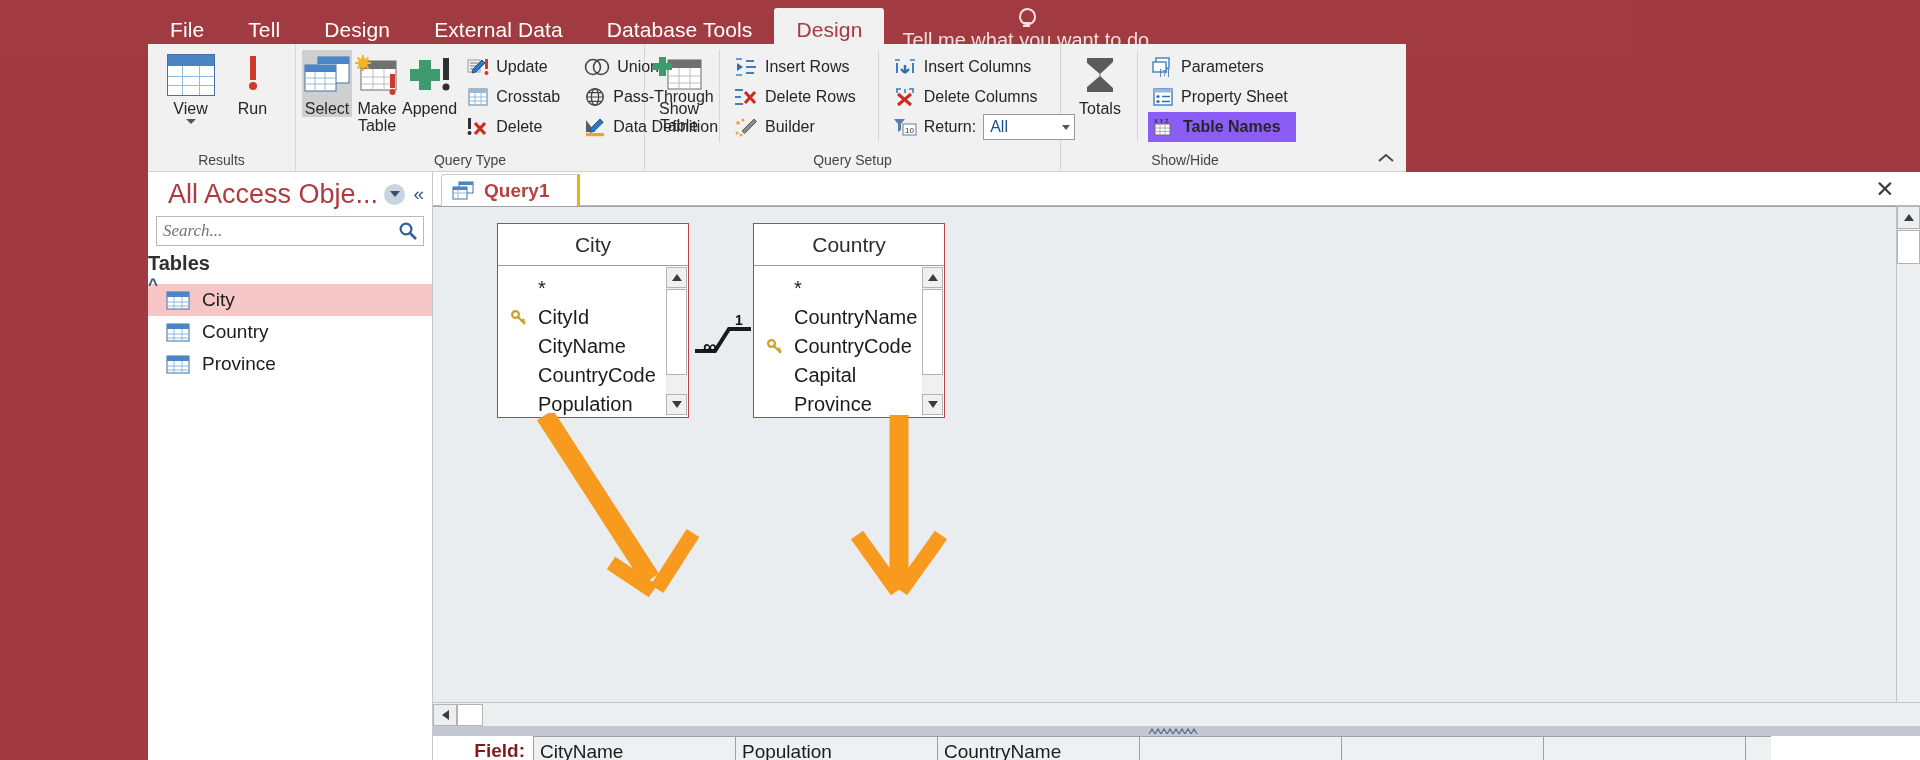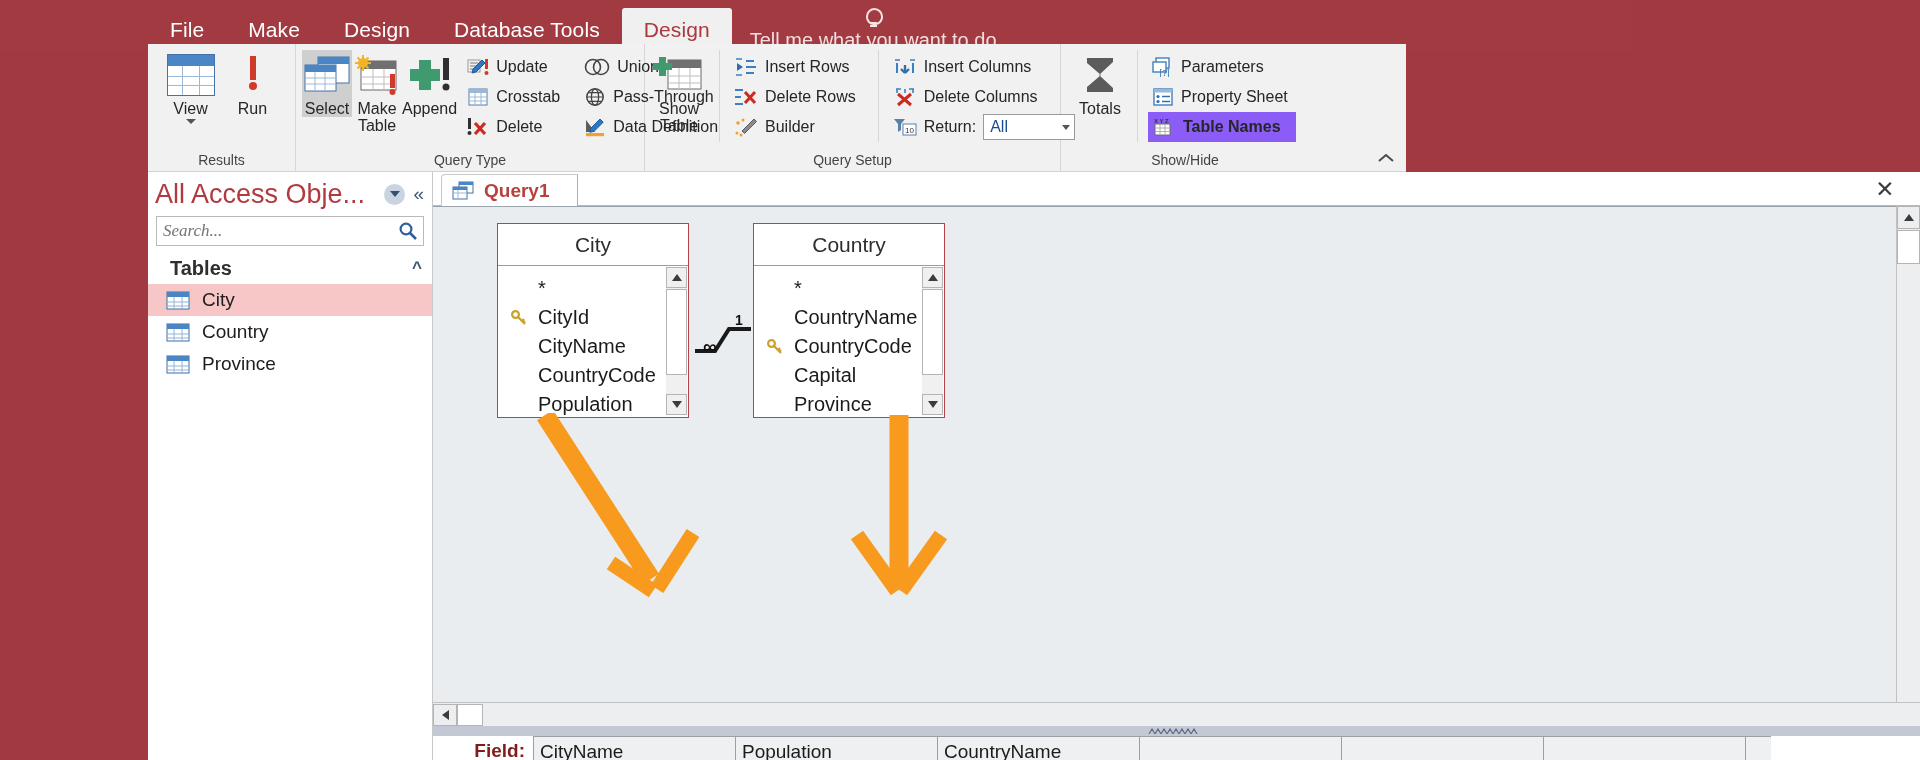--- a/index.html
+++ b/index.html
@@ -137,21 +137,21 @@
 
   
   .navpane {
     position: absolute; left: 148px; top: 172px;
     width: 285px; height: 588px;
     background: #ffffff;
     border-right: 1px solid #c8c8c8;
   }
   .nav-title {
     display: flex; align-items: center;
-    height: 44px; padding: 0 6px 0 7px;
+    height: 44px; padding: 0 6px 0 20px;
   }
   .nav-title .t {
     font-size: 27px; color: #b03a3f; white-space: nowrap;
     flex: 1; overflow: hidden;
   }
   .circ-caret {
     width: 21px; height: 21px; border-radius: 50%;
     background: #c9d4e0; display: flex; align-items: center; justify-content: center;
     margin-right: 8px; flex: none;
   }
@@ -169,23 +169,23 @@
   }
   .searchrow input {
     flex: 1; border: none; outline: none;
     font-family: "Liberation Serif", serif;
     font-style: italic; font-size: 17px; color: #222;
     padding-left: 6px; background: transparent;
   }
   .searchrow .mag { width: 30px; display: flex; align-items: center; justify-content: center; }
 
   .grouphdr {
-    display: flex; align-items: center; justify-content: space-between;
-    height: 32px; margin-top: 6px; padding: 0 10px 0 22px;
-    font-size: 20px; font-weight: bold; color: #2f2f2f;
+    display: flex; justify-content: space-between;
+    height: 32px; margin-top: 6px; padding: 0 10px 0 0;
+    font-size: 20px; font-weight: bold; color: #2f2f2f; flex-direction: column;
   }
   .grouphdr .chev { color: #3b5573; font-size: 17px; }
 
   .navitem {
     display: flex; align-items: center; gap: 12px;
     height: 32px; padding-left: 18px;
     font-size: 19px; color: #1d1d1d; cursor: default;
   }
   .navitem.sel { background: #f7c6c6; }
 
@@ -196,21 +196,21 @@
     background: #ffffff;
     border-bottom: 1px solid #b9b9b9;
   }
   .doctab {
     position: absolute; left: 8px; top: 2px;
     height: 32px; padding: 0 28px 0 10px;
     display: flex; align-items: center; gap: 10px;
     background: #ffffff;
     border-top: 1px solid #c9c9c9;
     border-left: 1px solid #c9c9c9;
-    border-right: 1px solid #eab308;
+    border-right: 3px solid #eab308;
     border-top-left-radius: 4px;
     font-size: 19px; font-weight: bold; color: #b8413f;
     cursor: default;
   }
   .closeX {
     position: absolute; right: 22px; top: 4px;
     width: 26px; height: 26px;
     display: flex; align-items: center; justify-content: center;
     font-size: 23px; color: #3c3c3c; cursor: default;
   }
@@ -330,22 +330,23 @@
   .qgrid .endcap { width: 26px; border-left: 1px solid #9aa0a6; border-top: 1px solid #9aa0a6; background:#eef0f2; flex:none;}
 </style>
 </head>
 <body>
 
 <div id="app">
 
   <div class="tabbar">
     <div class="tabbar-inner" id="tabbar-inner">
         <div class="rtab">File</div>
-        <div class="rtab">Make</div>
+        <div class="rtab">Tell</div>
         <div class="rtab">Design</div>
+        <div class="rtab">External Data</div>
         <div class="rtab">Database Tools</div>
         <div class="rtab active">Design</div>
         <div class="tellme">
           <span class="bulb"></span>
           <span>Tell me what you want to do</span>
         </div>
       </div>
   </div>
 
   <div class="ribbon">

